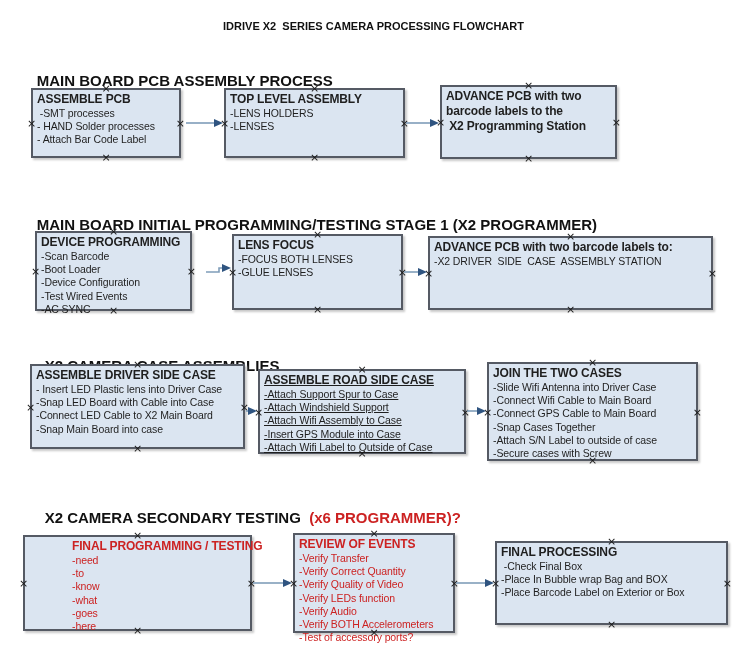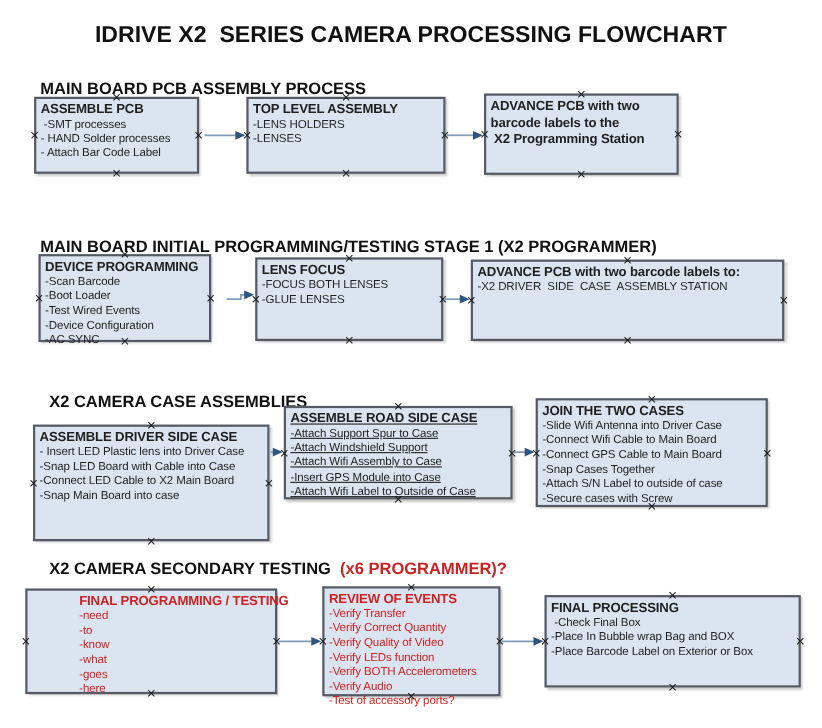--- a/index.html
+++ b/index.html
@@ -2,21 +2,21 @@
 <html><head>
 <meta charset="utf-8">
 <style>
   html,body{margin:0;padding:0;background:#ffffff;}
   .canvas{
     position:relative;width:747px;height:662px;background:#ffffff;
     font-family:"Liberation Sans",sans-serif;color:#1f1f1f;overflow:hidden;
   }
   .main-title{
     position:absolute;left:0;top:20px;width:100%;text-align:center;
-    font-size:21px;font-weight:bold;white-space:pre;color:#111;
+    font-size:11px;font-weight:bold;white-space:pre;color:#111;
   }
   .section-heading{
     position:absolute;font-size:15px;font-weight:bold;white-space:pre;color:#111;
   }
   .section-heading .red-part{color:#cc2222;}
   .fbox{
     position:absolute;background:#dbe5f1;border:2px solid #555a64;
     box-shadow:2px 2px 2px #c9c9c9;padding:2px 4px;box-sizing:border-box;
   }
   .fbox-title{font-size:12px;font-weight:bold;letter-spacing:-0.15px;line-height:15px;white-space:pre;}
@@ -74,21 +74,21 @@
       </div>
       <div class="fbox" style="left: 440px; top: 85px; width: 177px; height: 74px;">
         <div class="fbox-title"><div>ADVANCE PCB with two</div><div>barcode labels to the</div><div> X2 Programming Station</div></div>
         <span class="handle h-top">×</span>
         <span class="handle h-right">×</span>
         <span class="handle h-bottom">×</span>
         <span class="handle h-left">×</span>
       </div>
       <div class="fbox" style="left: 35px; top: 231px; width: 157px; height: 80px;">
         <div class="fbox-title"><div>DEVICE PROGRAMMING</div></div>
-        <div class="fbox-items"><div class="fbox-item">-Scan Barcode</div><div class="fbox-item">-Boot Loader</div><div class="fbox-item">-Test Wired Events</div><div class="fbox-item">-Device Configuration</div><div class="fbox-item">-AC SYNC</div></div>
+        <div class="fbox-items"><div class="fbox-item">-Scan Barcode</div><div class="fbox-item">-Boot Loader</div><div class="fbox-item">-Device Configuration</div><div class="fbox-item">-Test Wired Events</div><div class="fbox-item">-AC SYNC</div></div>
         <span class="handle h-top">×</span>
         <span class="handle h-right">×</span>
         <span class="handle h-bottom">×</span>
         <span class="handle h-left">×</span>
       </div>
       <div class="fbox" style="left: 232px; top: 234px; width: 171px; height: 76px;">
         <div class="fbox-title"><div>LENS FOCUS</div></div>
         <div class="fbox-items"><div class="fbox-item">-FOCUS BOTH LENSES</div><div class="fbox-item">-GLUE LENSES</div></div>
         <span class="handle h-top">×</span>
         <span class="handle h-right">×</span>
@@ -96,21 +96,21 @@
         <span class="handle h-left">×</span>
       </div>
       <div class="fbox" style="left: 428px; top: 236px; width: 285px; height: 74px;">
         <div class="fbox-title"><div>ADVANCE PCB with two barcode labels to:</div></div>
         <div class="fbox-items"><div class="fbox-item">-X2 DRIVER  SIDE  CASE  ASSEMBLY STATION</div></div>
         <span class="handle h-top">×</span>
         <span class="handle h-right">×</span>
         <span class="handle h-bottom">×</span>
         <span class="handle h-left">×</span>
       </div>
-      <div class="fbox" style="left: 30px; top: 386px; width: 215px; height: 106px;">
+      <div class="fbox" style="left: 30px; top: 364px; width: 215px; height: 85px;">
         <div class="fbox-title"><div>ASSEMBLE DRIVER SIDE CASE</div></div>
         <div class="fbox-items"><div class="fbox-item">- Insert LED Plastic lens into Driver Case</div><div class="fbox-item">-Snap LED Board with Cable into Case</div><div class="fbox-item">-Connect LED Cable to X2 Main Board</div><div class="fbox-item">-Snap Main Board into case</div></div>
         <span class="handle h-top">×</span>
         <span class="handle h-right">×</span>
         <span class="handle h-bottom">×</span>
         <span class="handle h-left">×</span>
       </div>
       <div class="fbox" style="left: 258px; top: 369px; width: 208px; height: 85px; text-decoration: underline;">
         <div class="fbox-title"><div>ASSEMBLE ROAD SIDE CASE</div></div>
         <div class="fbox-items"><div class="fbox-item">-Attach Support Spur to Case</div><div class="fbox-item">-Attach Windshield Support</div><div class="fbox-item">-Attach Wifi Assembly to Case</div><div class="fbox-item">-Insert GPS Module into Case</div><div class="fbox-item">-Attach Wifi Label to Outside of Case</div></div>
@@ -130,21 +130,21 @@
       <div class="fbox red-title" style="left: 23px; top: 535px; width: 229px; height: 96px; padding-left: 47px;">
         <div class="fbox-title"><div>FINAL PROGRAMMING / TESTING</div></div>
         <div class="fbox-items red-text"><div class="fbox-item">-need</div><div class="fbox-item">-to</div><div class="fbox-item">-know</div><div class="fbox-item">-what</div><div class="fbox-item">-goes</div><div class="fbox-item">-here</div></div>
         <span class="handle h-top">×</span>
         <span class="handle h-right">×</span>
         <span class="handle h-bottom">×</span>
         <span class="handle h-left">×</span>
       </div>
       <div class="fbox red-title" style="left: 293px; top: 533px; width: 162px; height: 100px;">
         <div class="fbox-title"><div>REVIEW OF EVENTS</div></div>
-        <div class="fbox-items red-text"><div class="fbox-item">-Verify Transfer</div><div class="fbox-item">-Verify Correct Quantity</div><div class="fbox-item">-Verify Quality of Video</div><div class="fbox-item">-Verify LEDs function</div><div class="fbox-item">-Verify BOTH Accelerometers</div><div class="fbox-item">-Verify Audio</div><div class="fbox-item">-Test of accessory ports?</div></div>
+        <div class="fbox-items red-text"><div class="fbox-item">-Verify Transfer</div><div class="fbox-item">-Verify Correct Quantity</div><div class="fbox-item">-Verify Quality of Video</div><div class="fbox-item">-Verify LEDs function</div><div class="fbox-item">-Verify Audio</div><div class="fbox-item">-Verify BOTH Accelerometers</div><div class="fbox-item">-Test of accessory ports?</div></div>
         <span class="handle h-top">×</span>
         <span class="handle h-right">×</span>
         <span class="handle h-bottom">×</span>
         <span class="handle h-left">×</span>
       </div>
       <div class="fbox" style="left: 495px; top: 541px; width: 233px; height: 84px;">
         <div class="fbox-title"><div>FINAL PROCESSING</div></div>
         <div class="fbox-items"><div class="fbox-item"> -Check Final Box</div><div class="fbox-item">-Place In Bubble wrap Bag and BOX</div><div class="fbox-item">-Place Barcode Label on Exterior or Box</div></div>
         <span class="handle h-top">×</span>
         <span class="handle h-right">×</span>

